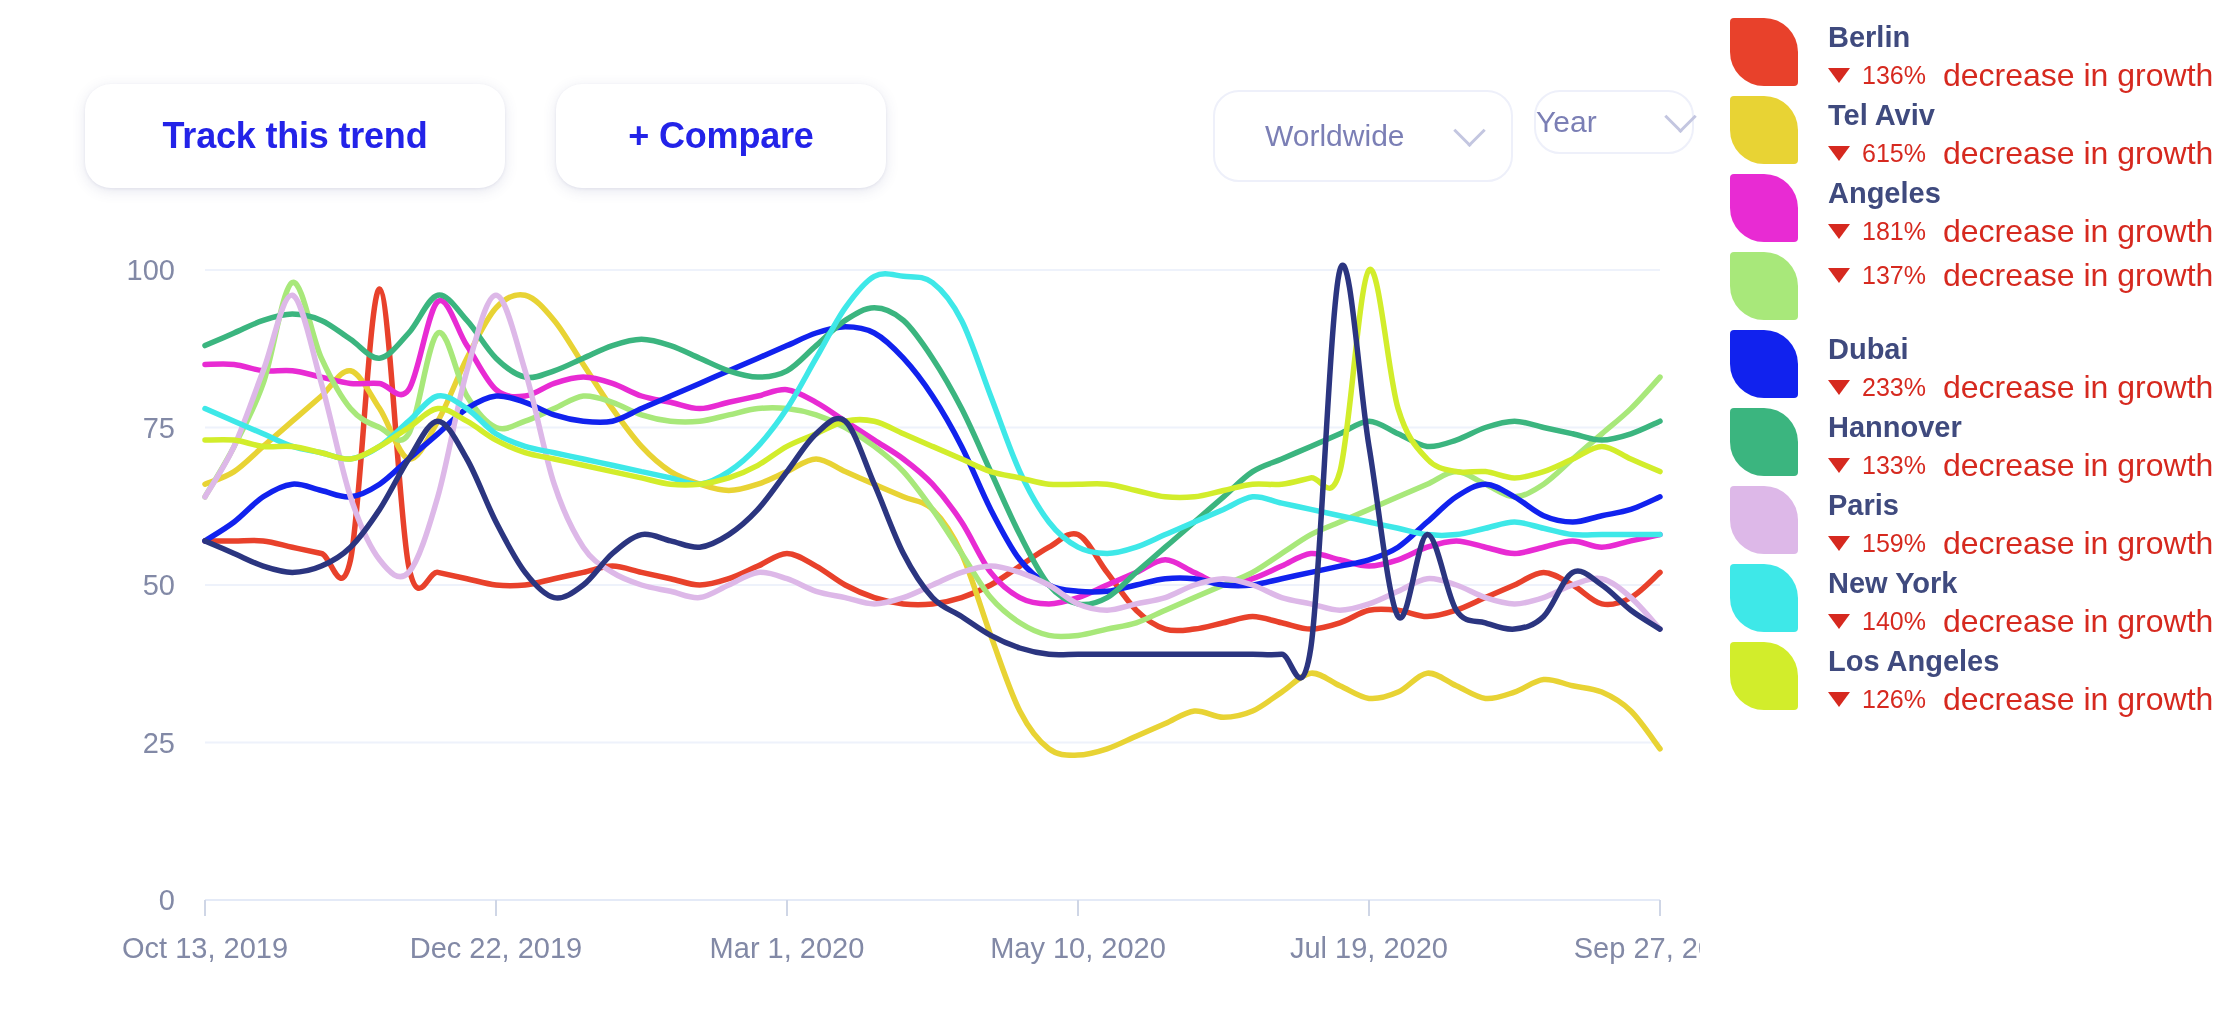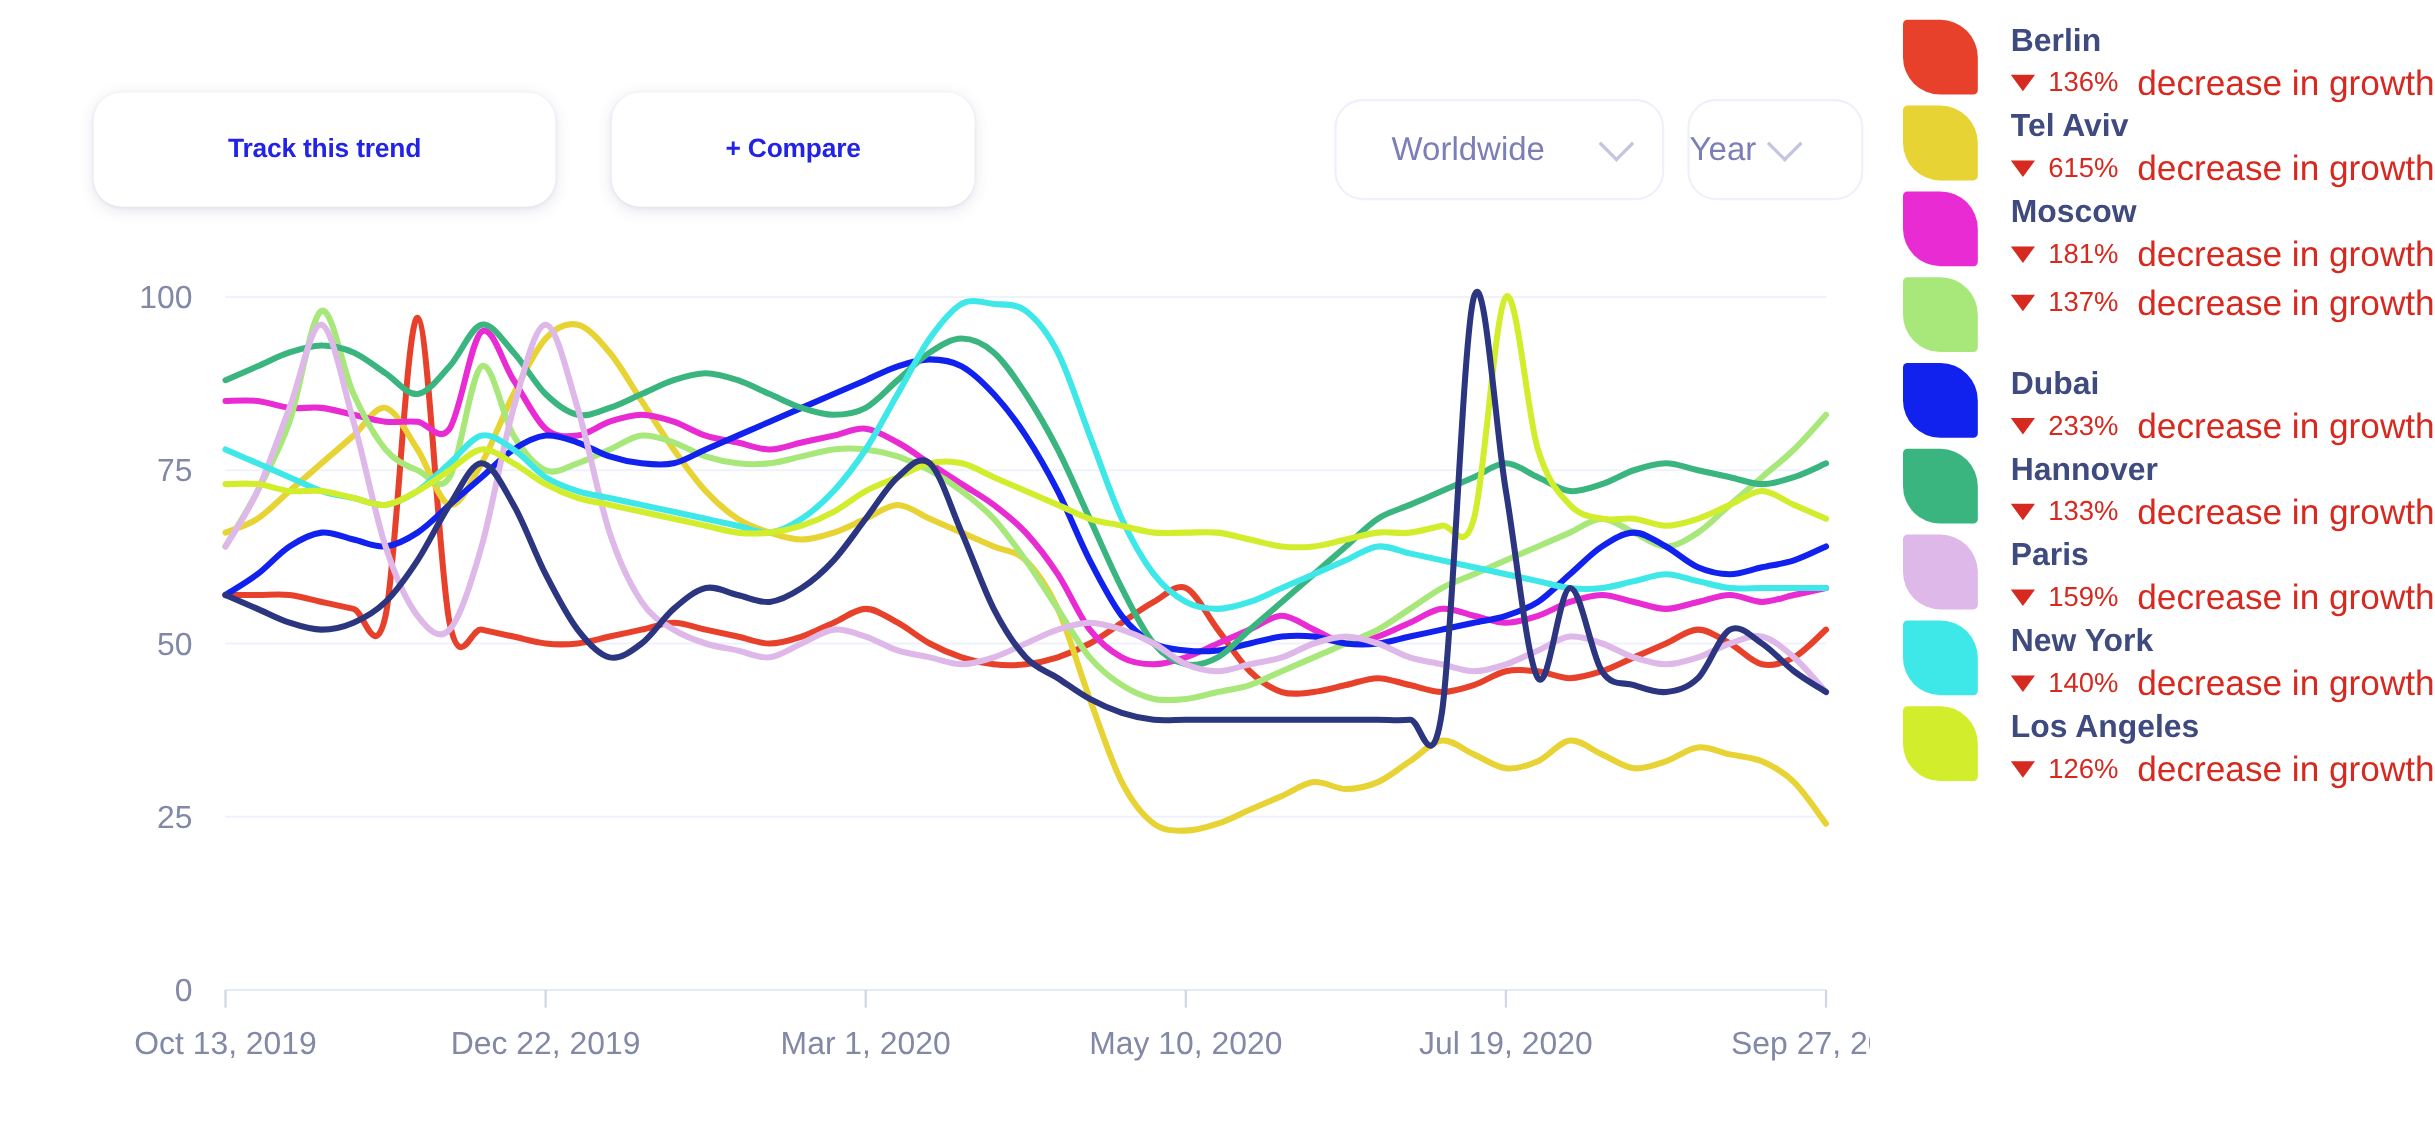--- a/index.html
+++ b/index.html
@@ -43,34 +43,34 @@
     left: 85px; top: 84px;
     width: 420px; height: 104px;
   }
   #btn-compare {
     left: 556px; top: 84px;
     width: 330px; height: 104px;
   }
   .btn-label {
     color: #2323e8;
     font-weight: bold;
-    font-size: 24px;
+    font-size: 36px;
     letter-spacing: -0.2px;
     white-space: nowrap;
   }
   #dd-region {
     left: 1213px; top: 90px;
     width: 300px; height: 92px;
     justify-content: space-between;
     padding: 0 30px 0 50px;
   }
   #dd-range {
     left: 1534px; top: 90px;
-    width: 160px; height: 92px;
-    justify-content: flex-start;
+    width: 160px; height: 64px;
+    justify-content: space-between;
     gap: 14px;
   }
   .dd-label {
     color: #7b7fb5;
     font-size: 30px;
     white-space: nowrap;
   }
   .chev {
     display: block;
     width: 20px; height: 20px;
@@ -250,21 +250,21 @@
         <div class="legend-change">
           <span class="tri-down"></span>
           <span class="pct">615%</span>
           <span class="chg-text">decrease in growth</span>
         </div>
       </div>
     </div>
     <div class="legend-item">
       <div class="swatch" style="background: rgb(232, 43, 211);"></div>
       <div class="legend-text">
-        <div class="legend-city">Moscow</div>
+        <div class="legend-city">Angeles</div>
         <div class="legend-change">
           <span class="tri-down"></span>
           <span class="pct">181%</span>
           <span class="chg-text">decrease in growth</span>
         </div>
       </div>
     </div>
     <div class="legend-item">
       <div class="swatch" style="background: rgb(168, 232, 122);"></div>
       <div class="legend-text">

